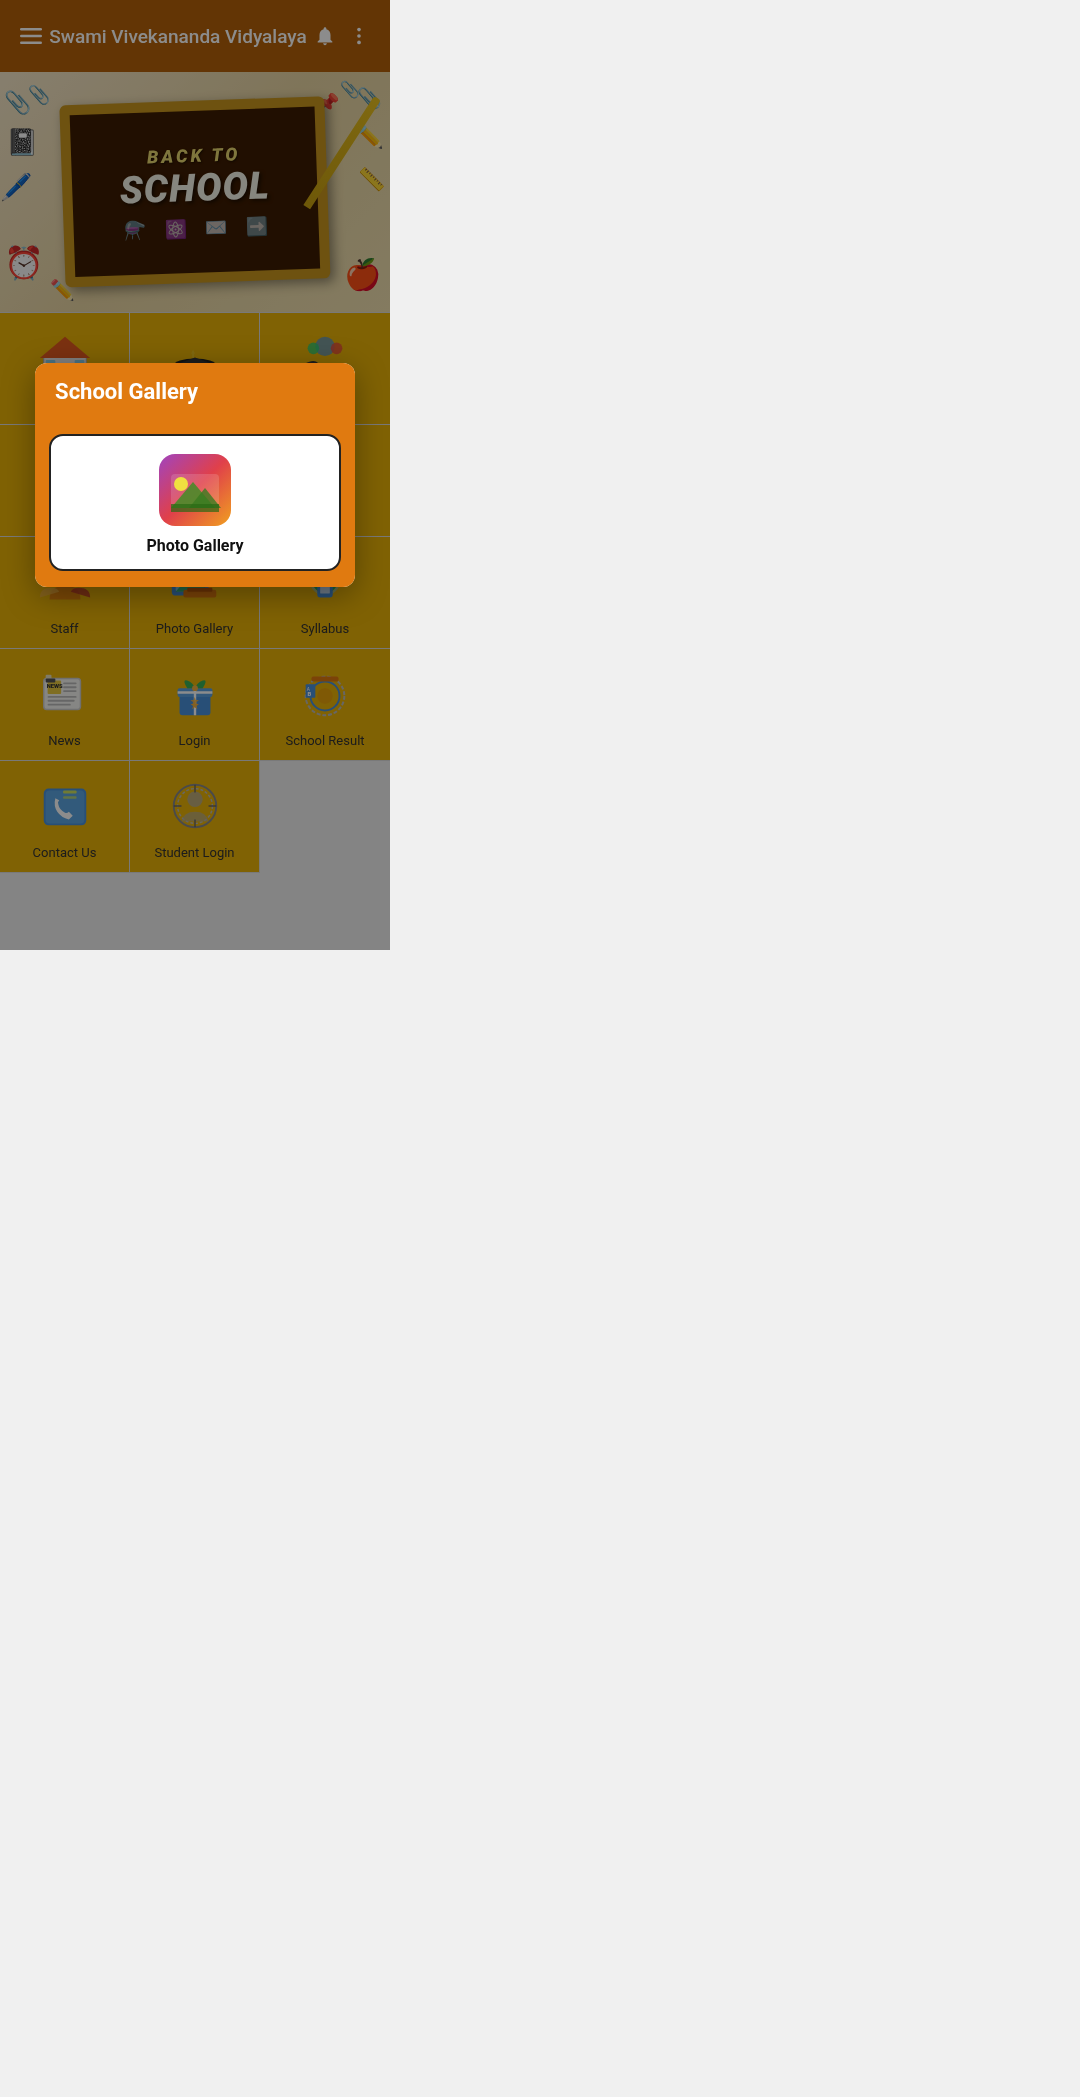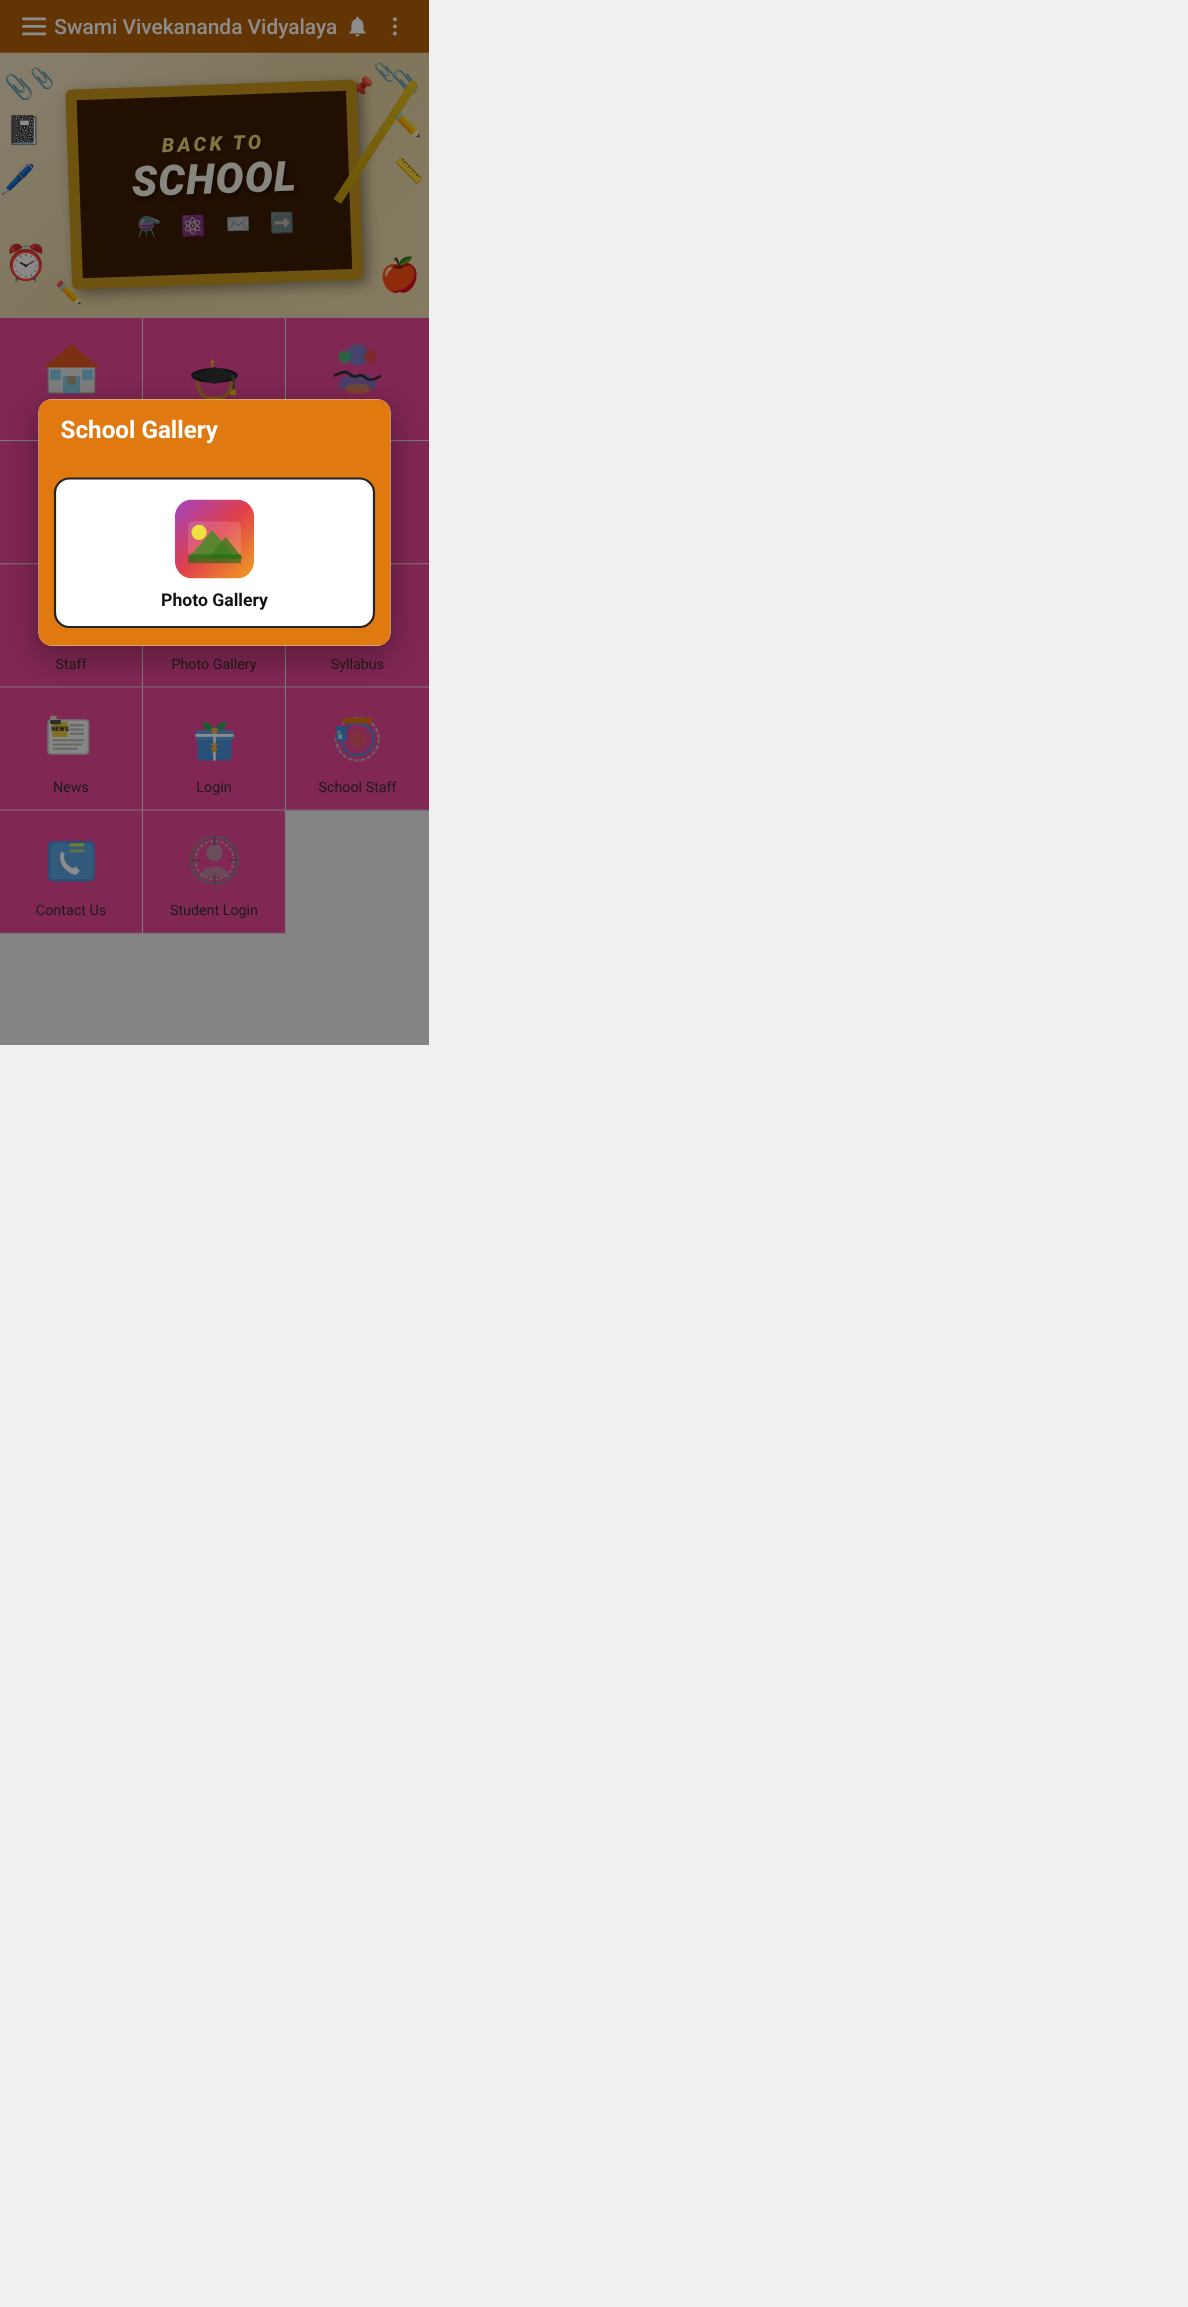--- a/index.html
+++ b/index.html
@@ -12,21 +12,21 @@
       position: relative;
       overflow-x: hidden;
     }
 
     
     .app-bar {
       background: #b5620a;
       display: flex;
       align-items: center;
       padding: 0 14px;
-      height: 48px;
+      height: 72px;
       position: relative;
       z-index: 10;
     }
     .app-bar-title {
       color: white;
       font-size: 19px;
       font-weight: 500;
       flex: 1;
       text-align: center;
     }
@@ -95,21 +95,21 @@
     }
     .grid-item {
       display: flex;
       flex-direction: column;
       align-items: center;
       justify-content: flex-end;
       padding: 14px 8px 12px;
       border-right: 1px solid #ddd;
       border-bottom: 1px solid #ddd;
       cursor: pointer;
-      background: #ec4899;
+      background: #eab308;
       min-height: 110px;
     }
     .grid-item:nth-child(3n) { border-right: none; justify-content: flex-end; }
     .grid-item-label {
       font-size: 13px;
       color: #333;
       margin-top: 8px;
       text-align: center;
     }
     .grid-icon {
@@ -416,21 +416,21 @@
       <svg width="58" height="58" viewBox="0 0 60 60">
         <circle cx="30" cy="32" r="20" fill="none" stroke="#bbb" stroke-width="2" stroke-dasharray="4 2"></circle>
         <circle cx="30" cy="32" r="15" fill="none" stroke="#4a90d9" stroke-width="2"></circle>
         <circle cx="30" cy="32" r="8" fill="#e07a10" opacity="0.3"></circle>
         <rect x="16" y="12" width="28" height="5" rx="2" fill="#e07a10"></rect>
         <rect x="10" y="20" width="10" height="14" rx="1" fill="#4a90d9"></rect>
         <text x="12" y="32" font-size="6" font-weight="900" fill="white">B</text>
         <text x="11" y="27" font-size="5" fill="white">A</text>
       </svg>
     </div>
-    <span class="grid-item-label">School Staff</span>
+    <span class="grid-item-label">School Result</span>
   </div>
 
   <div class="grid-item">
     <div class="grid-icon">
       <svg width="58" height="58" viewBox="0 0 60 60">
         <rect x="8" y="12" width="44" height="38" rx="5" fill="#4a90d9"></rect>
         <rect x="10" y="14" width="40" height="34" rx="4" fill="#5ba5e0"></rect>
 
         <path d="M20 22 Q18 30 22 36 Q26 42 34 44 L38 40 L34 36 Q32 38 30 37 Q24 34 23 28 Q22 26 24 24 Z" fill="white"></path>
         <rect x="28" y="14" width="14" height="3" rx="1" fill="#e8f040" opacity="0.8"></rect>

